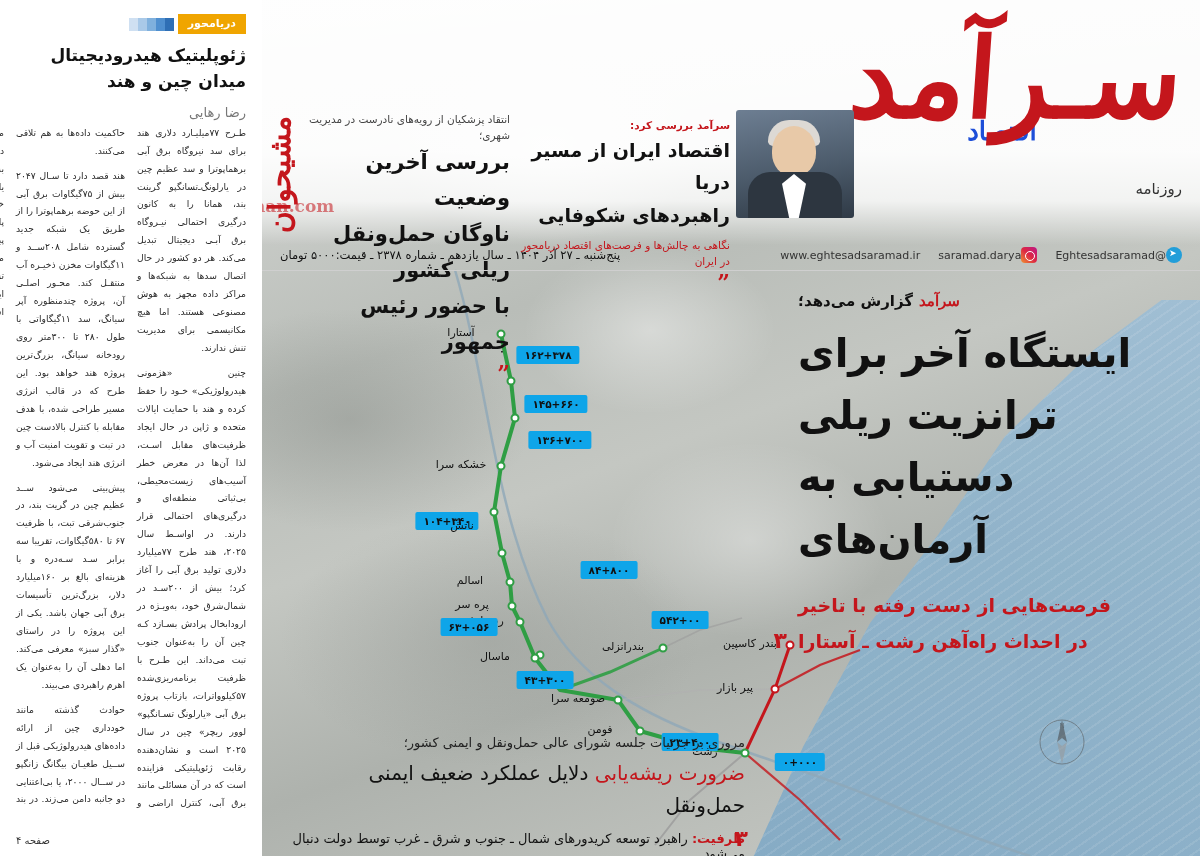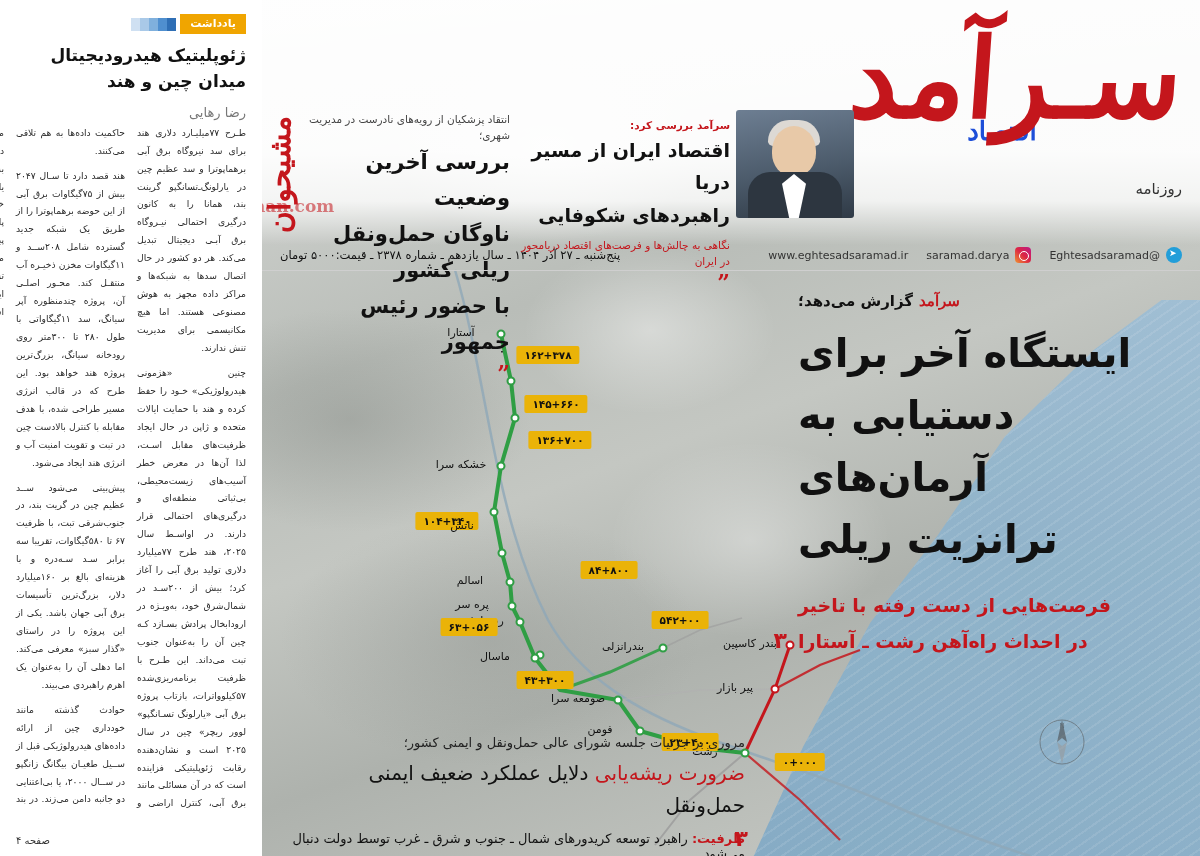--- a/index.html
+++ b/index.html
@@ -140,21 +140,21 @@
 
   
   .infobar {
     position:absolute; left:262px; top:240px; width:938px; height:30px;
     display:flex; align-items:center; direction:rtl;
     font-size:11px; color:#222;
     padding:0 18px;
     gap:18px;
   }
   .infobar .date { margin-right:auto; font-size:11.5px; color:#111; }
-  .social { display:flex; align-items:center; gap:6px; font-size:11px; color:#333; }
+  .social { display:flex; align-items:center; font-size:11px; color:#333; }
   .ico {
     width:16px; height:16px; border-radius:4px; display:inline-block;
     flex:0 0 auto;
   }
   .ico.tg { background:#229ED9; border-radius:50%; position:relative; }
   .ico.tg::after{ content:"➤"; color:#fff; font-size:9px; position:absolute; left:3px; top:1px;}
   .ico.ig { background: linear-gradient(45deg,#f09433,#dc2743,#bc1888); position:relative;}
   .ico.ig::after{ content:""; position:absolute; left:4px; top:4px; width:8px;height:8px;border:1.6px solid #fff; border-radius:50%;}
   .web { color:#333; font-size:11px; }
   .divider-line{
@@ -222,21 +222,21 @@
   .station {
     position:absolute; width:9px; height:9px; border-radius:50%;
     background:#fff; border:2.5px solid #2f9e44; transform:translate(-50%,-50%);
   }
   .station.red { border-color:#c4161c; }
   .st-label {
     position:absolute; font-size:11px; color:#111; font-weight:400;
     transform:translate(-50%,-50%); direction:rtl; white-space:nowrap;
   }
   .km-tag {
-    position:absolute; background:#eab308; color:#111;
+    position:absolute; background:#0ea5e9; color:#111;
     font-size:10.5px; font-weight:700; padding:3px 8px;
     border-radius:2px; transform:translate(-50%,-50%); white-space:nowrap;
     direction:rtl;
   }
   .compass {
     position:absolute; right:112px; bottom:88px; width:52px; height:52px;
     opacity:.55;
   }
   .watermark {
     position:absolute; left:200px; top:196px;
@@ -373,43 +373,43 @@
     <div class="web">www.eghtesadsaramad.ir</div>
     <div class="date">پنج‌شنبه ـ ۲۷ آذر ۱۴۰۴ ـ سال یازدهم ـ شماره ۲۳۷۸ ـ قیمت:۵۰۰۰ تومان</div>
   </div>
   <div class="divider-line"></div>
 
   <div class="edit-block">
     <div class="report-kicker">
       <span class="stamp">سرآمد</span><span>گزارش می‌دهد؛</span>
     </div>
     <div class="main-head">ایستگاه آخر برای</div>
+    <div class="main-head">ترانزیت ریلی</div>
     <div class="main-head">دستیابی به آرمان‌های</div>
-    <div class="main-head">ترانزیت ریلی</div>
     <div class="sub-head">فرصت‌هایی از دست رفته با تاخیر</div>
     <div class="sub-head" style="margin-top:2px">در احداث راه‌آهن رشت ـ آستارا</div>
   </div>
   <div class="red-arrow" style="right:413px; top:628px;">۳</div>
 
   <div class="bot-block">
     <div class="bot-kicker">مروری بر جزئیات جلسه شورای عالی حمل‌ونقل و ایمنی کشور؛</div>
     <div class="bot-head">
       <span class="hl">ضرورت ریشه‌یابی</span>
       <span>دلایل عملکرد ضعیف ایمنی حمل‌ونقل</span>
     </div>
     <div class="bot-foot">
       <span class="lead">ظرفیت:</span>
       <span>راهبرد توسعه کریدورهای شمال ـ جنوب و شرق ـ غرب توسط دولت دنبال می‌شود</span>
     </div>
   </div>
   <div class="red-arrow" style="right:452px; top:826px;">۳</div>
 
   <div class="left-col">
     <div class="note-tag">
-      <span class="lbl">یادداشت</span>
+      <span class="lbl">دریامحور</span>
       <span class="swatches" id="swatches">
           <i style="background: rgb(47, 111, 181);"></i>
           <i style="background: rgb(79, 143, 207);"></i>
           <i style="background: rgb(127, 176, 221);"></i>
           <i style="background: rgb(169, 201, 232);"></i>
           <i style="background: rgb(207, 224, 242);"></i>
         </span>
     </div>
     <div class="note-title">ژئوپلیتیک هیدرودیجیتال میدان چین و هند</div>
     <div class="byline">رضا رهایی</div>

